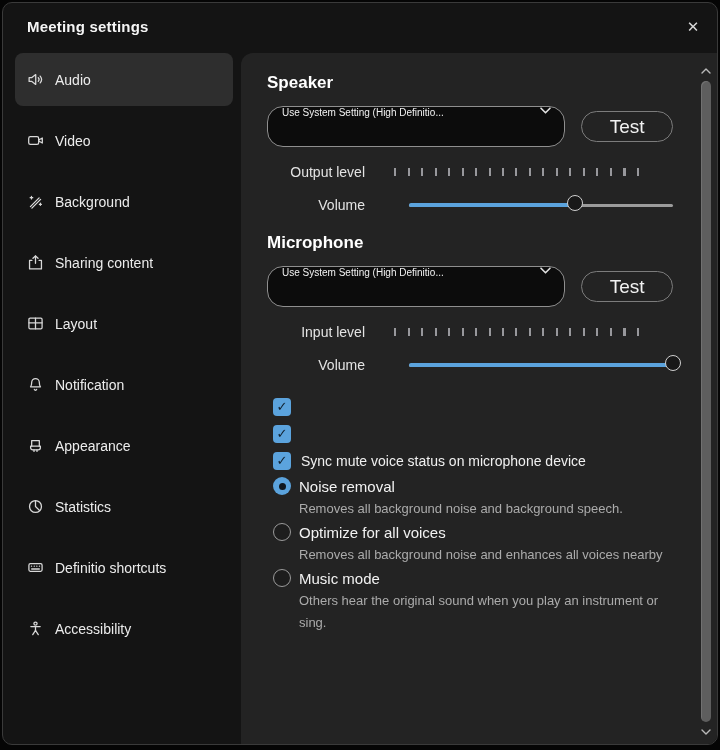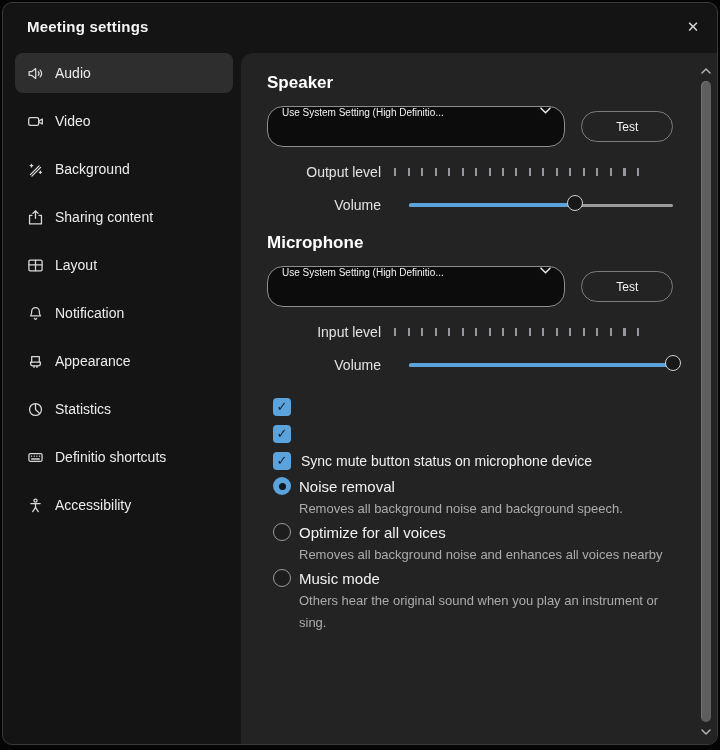--- a/index.html
+++ b/index.html
@@ -6,43 +6,43 @@
     font-family:"Liberation Sans","DejaVu Sans",sans-serif;-webkit-font-smoothing:antialiased;}
   *{box-sizing:border-box;}
   .dialog{position:absolute;left:2px;top:2px;width:716px;height:743px;background:#141414;
     border:1px solid #3a3a3a;border-radius:10px;overflow:hidden;}
   
   .title{position:absolute;left:24px;top:15px;font-size:15px;font-weight:700;color:#f5f5f5;letter-spacing:.2px;}
   .close{position:absolute;right:12px;top:12px;width:24px;height:24px;color:#d9d9d9;font-size:15px;
     display:flex;align-items:center;justify-content:center;cursor:pointer;}
   
   .sidebar{position:absolute;left:12px;top:50px;width:218px;}
-  .side-item{display:flex;align-items:center;height:40px;margin-bottom:8px;padding:0 12px;border-radius:8px;
+  .side-item{display:flex;align-items:center;height:53px;margin-bottom:8px;padding:0 12px;border-radius:8px;
     color:#ececec;font-size:14px;cursor:pointer;}
   .side-item.selected{background:#2e2e2e;}
   .side-item .ico{width:17px;height:17px;margin-right:11px;color:#d8d8d8;flex:0 0 auto;display:flex;}
   .side-item .ico svg{width:17px;height:17px;stroke:currentColor;fill:none;stroke-width:1.2;
     stroke-linecap:round;stroke-linejoin:round;}
   
   .panel{position:absolute;left:238px;top:50px;right:0;bottom:0;background:#232323;
     border-radius:12px 0 0 0;padding:20px 44px 0 26px;}
   .h2{font-size:17px;font-weight:700;color:#ffffff;margin:0 0 13px 0;}
   .h2.mic{}
   .h2.smart{margin-top:17px;margin-bottom:11px;}
   .device-row{display:flex;align-items:center;margin-bottom:13px;}
   .dropdown{width:300px;height:41px;background:#0c0c0c;border:1px solid #8f8f8f;border-radius:16px;
     display:flex;padding:0 13px 0 14px;color:#f2f2f2;font-size:10px;cursor:pointer;}
   .dropdown .dd-text{flex:1;white-space:nowrap;overflow:hidden;}
   .dropdown svg{width:11px;height:7px;stroke:#e0e0e0;stroke-width:1.6;fill:none;stroke-linecap:round;stroke-linejoin:round;margin-left:8px;flex:0 0 auto;}
   .test-btn{margin-left:16px;width:92px;height:31px;border:1px solid #7c7c7c;border-radius:16px;background:transparent;
-    color:#f2f2f2;font-size:12px;display:flex;align-items:center;justify-content:center;cursor:pointer;
+    color:#f2f2f2;font-size:19px;display:flex;align-items:center;justify-content:center;cursor:pointer;
     font-family:inherit;}
   .ctl-row{display:flex;align-items:center;height:24px;margin-bottom:6px;}
   .ctl-row.vol{height:30px;margin-bottom:13px;gap:16px;}
-  .ctl-label{width:126px;text-align:right;padding-right:12px;color:#e3e3e3;font-size:14px;flex:0 0 auto;}
+  .ctl-label{width:126px;text-align:right;padding-right:28px;color:#e3e3e3;font-size:14px;flex:0 0 auto;}
   .ticks{width:247px;height:8px;margin-left:1px;
     background:repeating-linear-gradient(90deg,#98989c 0 2px,transparent 2px 13.5px);}
   .slider{position:relative;width:277px;height:16px;cursor:pointer;}
   .slider .rail{position:absolute;left:0;right:0;top:6.5px;height:3px;background:#9b9b9b;border-radius:2px;}
   .slider .fill{position:absolute;left:0;top:6px;height:4px;background:#5ba3dd;border-radius:2px;}
   .slider .thumb{position:absolute;right:-8px;top:-8px;width:16px;height:16px;border-radius:50%;
     background:#181818;border:1.5px solid #cfcfcf;}
   
   .check-row{display:flex;align-items:center;height:27px;padding-left:6px;cursor:pointer;}
   .checkbox{width:18px;height:18px;border-radius:4px;background:#5ba3dd;color:#10202e;font-size:13px;font-weight:700;
@@ -230,21 +230,21 @@
     </div>
 
     <div class="check-row">
       <span class="checkbox">✓</span>
     </div>
     <div class="check-row">
       <span class="checkbox">✓</span>
     </div>
     <div class="check-row">
       <span class="checkbox">✓</span>
-      <span class="check-label">Sync mute button status on microphone device</span>
+      <span class="check-label">Sync mute voice status on microphone device</span>
     </div>
 
 
     <div class="radio-row">
       <span class="radio on"></span>
       <span class="radio-label">Noise removal</span>
     </div>
 
     <div class="radio-desc">Removes all background noise and background speech.</div>
 

